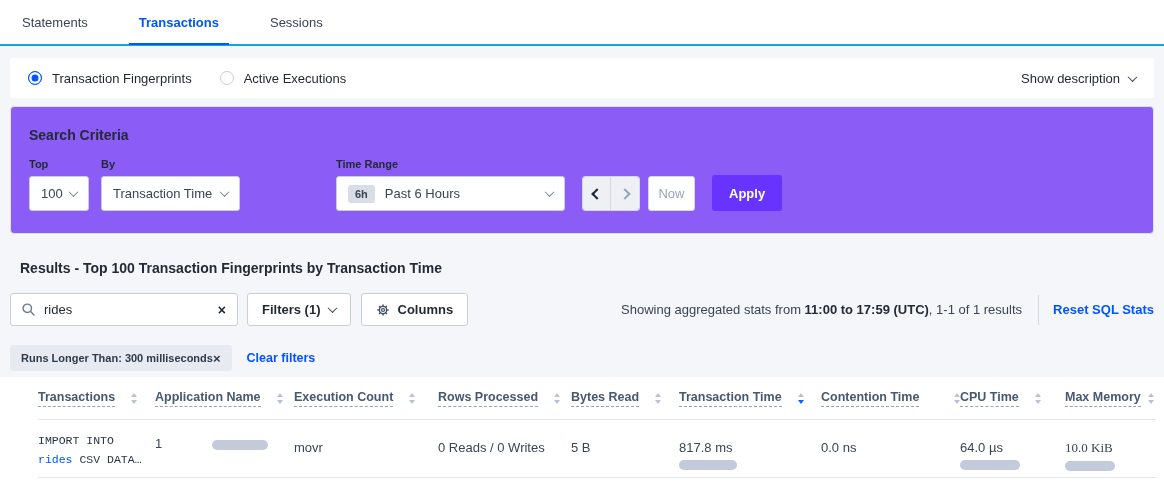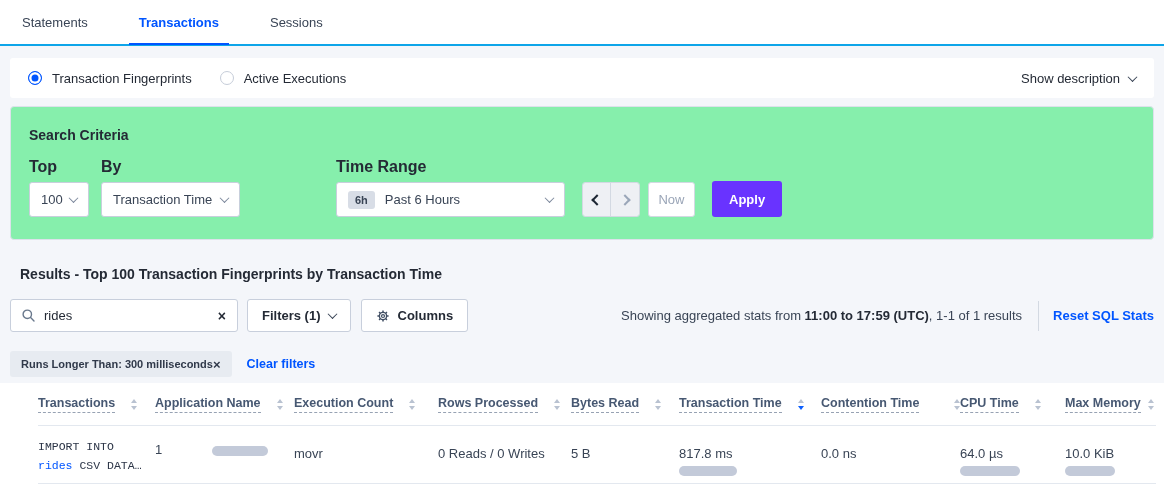--- a/index.html
+++ b/index.html
@@ -22,25 +22,25 @@
   .showdesc { margin-left:auto; display:flex; align-items:center; gap:9px; font-size:13px; color:#242a35; cursor:pointer; }
 
   
   .chev { width:7px; height:7px; border-right:1.6px solid #394455; border-bottom:1.6px solid #394455; display:inline-block; flex:0 0 auto; }
   .chev.down { transform:rotate(45deg) translate(-1px,-1px); }
   .chev.gray { border-color:#7c889c; }
   .chev.left { transform:rotate(135deg); border-color:#1c2532; border-width:2px; width:8px; height:8px; }
   .chev.right { transform:rotate(-45deg); border-color:#9aa6b8; border-width:2px; width:8px; height:8px; }
 
   
-  .card { margin:8px 10px 0; background:#86efac; border:1px solid #dde2eb; border-radius:4px; padding:20px 18px 22px; }
+  .card { margin:8px 10px 0; background:#8b5cf6; border:1px solid #dde2eb; border-radius:4px; padding:20px 18px 22px; }
   .card-title { font-size:14px; font-weight:700; color:#242a35; }
   .controls { display:flex; align-items:flex-end; margin-top:15px; }
   .field { display:flex; flex-direction:column; }
-  .flabel { font-size:16px; font-weight:700; color:#242a35; margin-bottom:6px; }
+  .flabel { font-size:11px; font-weight:700; color:#242a35; margin-bottom:6px; }
   .select { height:35px; border:1px solid #c8cfdc; border-radius:3px; background:#fff; display:flex; align-items:center; padding:0 11px; font-size:13px; color:#394455; cursor:pointer; }
   .sel-top { width:60px; margin-right:12px; }
   .sel-by  { width:139px; margin-right:8px; }
   .sel-tr  { width:229px; }
   .select .chev { margin-left:auto; }
   .badge { background:#d8dde6; border-radius:3px; font-size:11px; font-weight:700; color:#394455; padding:3px 7px; margin-right:10px; }
   .arrow-group { display:flex; margin-left:17px; border:1px solid #d3d9e2; border-radius:3px; overflow:hidden; height:35px; }
   .abtn { width:28px; display:flex; align-items:center; justify-content:center; background:#eef0f4; cursor:pointer; }
   .abtn.prev { border-right:1px solid #d3d9e2; }
   .now { margin-left:8px; width:47px; height:35px; background:#fff; border:1px solid #d3d9e2; border-radius:3px; color:#9aa5b7; font-size:13px; font-family:inherit; }
@@ -80,21 +80,21 @@
   .th:nth-child(5){ width:108px; } .th:nth-child(6){ width:142px; }
   .th:nth-child(7){ width:139px;justify-content:space-between; } .th:nth-child(8){ width:105px; }
   .th:nth-child(9){ flex:1; } .th:nth-child(9) .sorts { margin-left:auto; margin-right:2px; }
 
   .trow { display:flex; align-items:flex-start; height:58px; border-bottom:1px solid #e3e8ef; }
   .td { font-size:13px; color:#394455; white-space:nowrap; padding-top:20px; }
   .td:nth-child(1){ width:117px; } .td:nth-child(2){ width:139px; }
   .td:nth-child(3){ width:144px; } .td:nth-child(4){ width:133px; }
   .td:nth-child(5){ width:108px; } .td:nth-child(6){ width:142px; }
   .td:nth-child(7){ width:139px; } .td:nth-child(8){ width:105px; }
-  .td:nth-child(9){ flex:1; }
+  .td:nth-child(9){ flex:1;font-family:Liberation Serif, serif; }
   .td.sql { font-family:"Liberation Mono","DejaVu Sans Mono",monospace; font-size:11.5px; line-height:19px; color:#2c3547; padding-top:11px; cursor:pointer; }
   .td.sql .kw { color:#0055ff; }
   .td.exec { display:flex; align-items:center; padding-top:16px; }
   .bar { height:10px; border-radius:5px; background:#c3cad9; display:block; }
   .exec .bar { margin-left:50px; margin-top:2px; }
   .td.val .bar { margin-top:5px; }
 </style>
 </head>
 <body>
 

